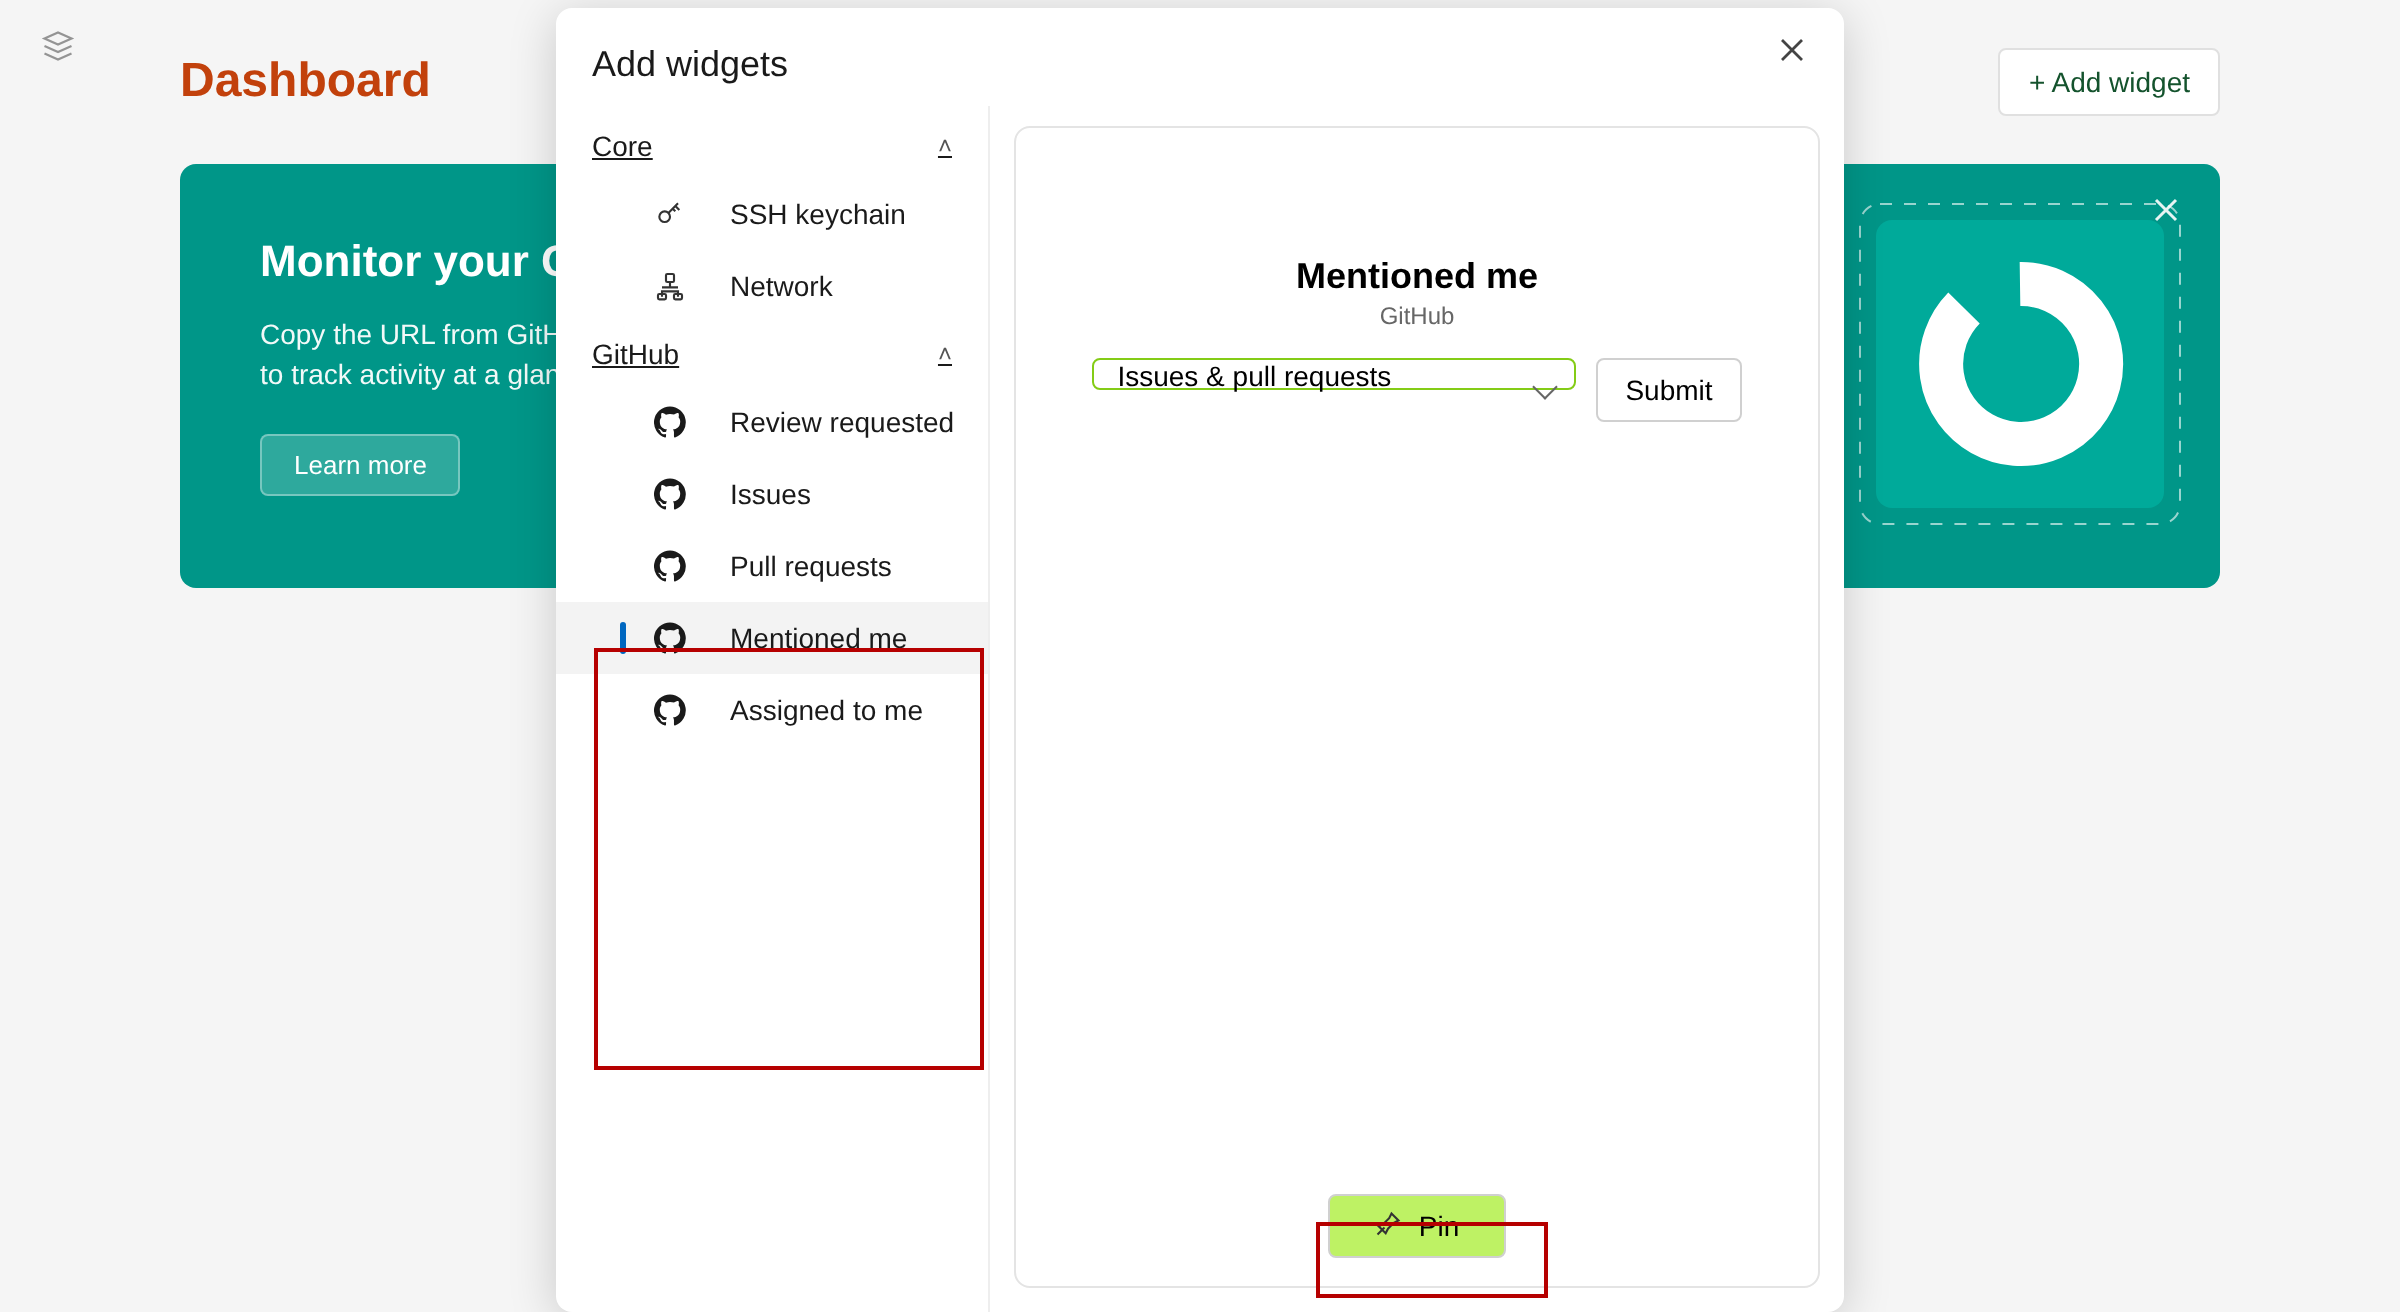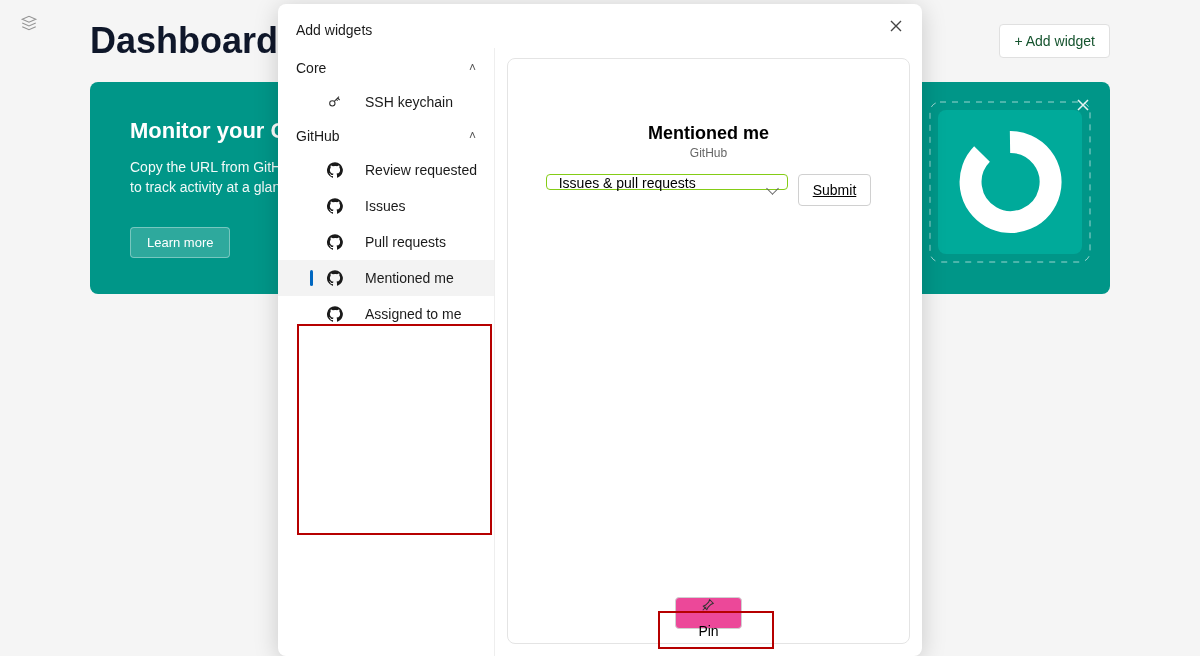--- a/index.html
+++ b/index.html
@@ -5,60 +5,60 @@
   * { box-sizing: border-box; margin: 0; padding: 0; font-family: "Segoe UI", -apple-system, sans-serif; }
   html, body { width: 1200px; height: 656px; overflow: hidden; background: #f5f5f5; }
 
   
   .titlebar { position: absolute; top: 14px; left: 20px; }
   .titlebar svg { width: 18px; height: 18px; opacity: 0.6; }
 
   
   .page { position: absolute; top: 0; left: 0; right: 0; padding: 18px 90px 0 90px; }
   .page-header { display: flex; align-items: center; justify-content: space-between; height: 46px; }
-  .page-title { font-size: 36px; font-weight: 600; color: #0f172a; }
+  .page-title { font-size: 24px; font-weight: 600; color: #c2410c; }
   .add-widget-btn { background: #fff; border: 1px solid #e0e0e0; border-radius: 4px; padding: 8px 14px; font-size: 14px; color: #14532d; cursor: pointer; display: flex; align-items: center; gap: 4px; }
   .card { margin-top: 18px; background: #009688; border-radius: 8px; height: 212px; position: relative; padding: 36px 40px; color: #fff; overflow: hidden; }
   .card h2 { font-size: 22px; font-weight: 600; margin-bottom: 14px; }
   .card p { font-size: 14px; line-height: 1.4; opacity: 0.95; max-width: 340px; }
-  .card .learn { margin-top: 30px; background: rgba(255,255,255,0.18); border: 1px solid rgba(255,255,255,0.35); color: #fff; padding: 7px 16px; border-radius: 4px; font-size: 13px; cursor: pointer; }
+  .card .learn { margin-top: 20px; background: rgba(255,255,255,0.18); border: 1px solid rgba(255,255,255,0.35); color: #fff; padding: 7px 16px; border-radius: 4px; font-size: 13px; cursor: pointer; }
   .card .close-x { position: absolute; top: 16px; right: 20px; cursor: pointer; opacity: .9; }
   .card-art { position: absolute; right: 0; top: 0; height: 100%; width: 320px; }
 
   
   .modal-backdrop { position: absolute; inset: 0; display:flex; justify-content:center; }
   .modal { position: absolute; top: 4px; width: 644px; height: 652px; background: #fff; border-radius: 8px; box-shadow: 0 4px 24px rgba(0,0,0,0.18); display: flex; flex-direction: column; overflow: hidden; }
   .modal-close { position: absolute; top: 14px; right: 20px; cursor: pointer; font-size: 15px; color: #555; }
-  .modal-title { font-size: 14px; padding: 18px 18px 10px 18px; color: #1a1a1a; }
+  .modal-title { font-size: 18px; padding: 18px 18px 10px 18px; color: #1a1a1a; }
   .modal-body { flex: 1; display: flex; min-height: 0; }
 
   
   .wlist { width: 216px; overflow-y: auto; padding: 4px 0 8px 0; }
-  .wlist-section { padding: 8px 18px 8px 18px; font-size: 14px; color: #1a1a1a; display: flex; align-items: center; justify-content: space-between; cursor: pointer; }
+  .wlist-section { padding: 8px 18px 8px 18px; font-size: 14px; color: #1a1a1a; display: flex; align-items: center; justify-content: space-between; cursor: pointer; text-decoration: underline; }
   .wlist-item { display: flex; align-items: center; gap: 12px; padding: 10px 12px 10px 48px; font-size: 14px; color: #1a1a1a; cursor: pointer; position: relative; }
   .wlist-item.selected { background: #f3f3f3; }
   .wlist-item.selected::before { content: ""; position: absolute; left: 32px; top: 10px; bottom: 10px; width: 3px; background: #0067c0; border-radius: 2px; }
   .wlist-item .ic { width: 18px; height: 18px; display: inline-flex; align-items: center; justify-content: center; position:absolute; left:48px; }
   .wlist-item span.lbl { margin-left: 39px; }
   .chev { font-size: 12px; color: #555; }
   .red-outline { position: absolute; border: 2px solid #b60000; pointer-events: none; }
   .red-outline.a { left: 297px; top: 324px; width: 195px; height: 211px; }
   .red-outline.b { left: 658px; top: 611px; width: 116px; height: 38px; }
 
   
   .preview { flex: 1; border-left: 1px solid #eee; padding: 10px 12px 12px 12px; display: flex; flex-direction: column; }
   .preview-card { flex: 1; border: 1px solid #e4e4e4; border-radius: 8px; padding: 64px 20px 14px 20px; display: flex; flex-direction: column; }
   .preview-card .head { text-align: center; }
   .preview-card h3 { font-size: 18px; font-weight: 600; }
   .preview-card .sub { font-size: 12px; color: #666; margin-top: 2px; }
   .preview-row { margin-top: 14px; display: flex; justify-content: center; gap: 10px; }
   .dropdown { width: 242px; height: 16px; border: 1px solid #84cc16; border-radius: 4px; background: #fff; font-size: 14px; padding: 0 30px 0 12px; display: flex; align-items: flex-start; position: relative; cursor: pointer; }
   .dropdown::after { content: ""; position: absolute; right: 10px; top: 13px; width: 8px; height: 8px; border-right: 1px solid #666; border-bottom: 1px solid #666; transform: rotate(45deg); margin-top:-4px; }
-  .submit-btn { height: 32px; padding: 0 14px; border: 1px solid #d0d0d0; background: #fff; border-radius: 4px; font-size: 14px; cursor: pointer; text-decoration: underline; }
-  .pin-btn { margin: 12px auto 0 auto; height: 32px; padding: 0 22px; border: 1px solid #d0d0d0; border-radius: 4px; background: #ec4899; font-size: 14px; cursor: pointer; display: flex; align-items: center; gap: 8px; flex-direction: column; }
+  .submit-btn { height: 32px; padding: 0 14px; border: 1px solid #d0d0d0; background: #fff; border-radius: 4px; font-size: 14px; cursor: pointer; }
+  .pin-btn { margin: 12px auto 0 auto; height: 32px; padding: 0 22px; border: 1px solid #d0d0d0; border-radius: 4px; background: #bef264; font-size: 14px; cursor: pointer; display: flex; align-items: center; gap: 8px; }
 
   
   .gh { width: 16px; height: 16px; }
   .chip { width: 16px; height: 16px; }
 </style>
 </head>
 <body>
 
 <div class="titlebar">
   <svg viewBox="0 0 24 24" fill="none" stroke="#555" stroke-width="1.5">
@@ -110,20 +110,31 @@
         </div>
         <div class="wlist-item">
           <span class="ic">
               <svg class="chip" viewBox="0 0 24 24" stroke="#333" fill="none" stroke-width="1.6">
                 <circle cx="8" cy="14" r="4"></circle>
                 <path d="M11 11l7-7M16 6l3 3M14 8l2 2"></path>
               </svg>
             </span>
           <span class="lbl">SSH keychain</span>
         </div>
+        <div class="wlist-item">
+          <span class="ic">
+              <svg class="chip" viewBox="0 0 24 24" stroke="#333" fill="none" stroke-width="1.6">
+                <rect x="9" y="3" width="6" height="6" rx="1"></rect>
+                <path d="M12 9v4M6 20v-4h12v4M6 13h12"></path>
+                <rect x="3" y="18" width="6" height="4" rx="1"></rect>
+                <rect x="15" y="18" width="6" height="4" rx="1"></rect>
+              </svg>
+            </span>
+          <span class="lbl">Network</span>
+        </div>
 
         <div class="wlist-section">
           <span>GitHub</span>
           <span class="chev">˄</span>
         </div>
         <div class="wlist-item">
           <span class="ic">
               <svg class="gh" viewBox="0 0 16 16" fill="#1a1a1a">
                 <path d="M8 .2a8 8 0 00-2.53 15.59c.4.07.55-.17.55-.38v-1.35c-2.23.48-2.7-1.07-2.7-1.07-.36-.93-.9-1.18-.9-1.18-.73-.5.06-.49.06-.49.8.06 1.23.83 1.23.83.72 1.23 1.88.87 2.34.67.07-.52.28-.87.5-1.07-1.78-.2-3.65-.89-3.65-3.96 0-.88.31-1.59.82-2.15-.08-.2-.36-1.02.08-2.12 0 0 .67-.22 2.2.82A7.6 7.6 0 018 4.02c.68 0 1.37.09 2 .27 1.53-1.04 2.2-.82 2.2-.82.44 1.1.16 1.92.08 2.12.51.56.82 1.27.82 2.15 0 3.08-1.87 3.76-3.66 3.96.29.25.54.73.54 1.48v2.19c0 .21.15.46.55.38A8 8 0 008 .2z"></path>
               </svg>

